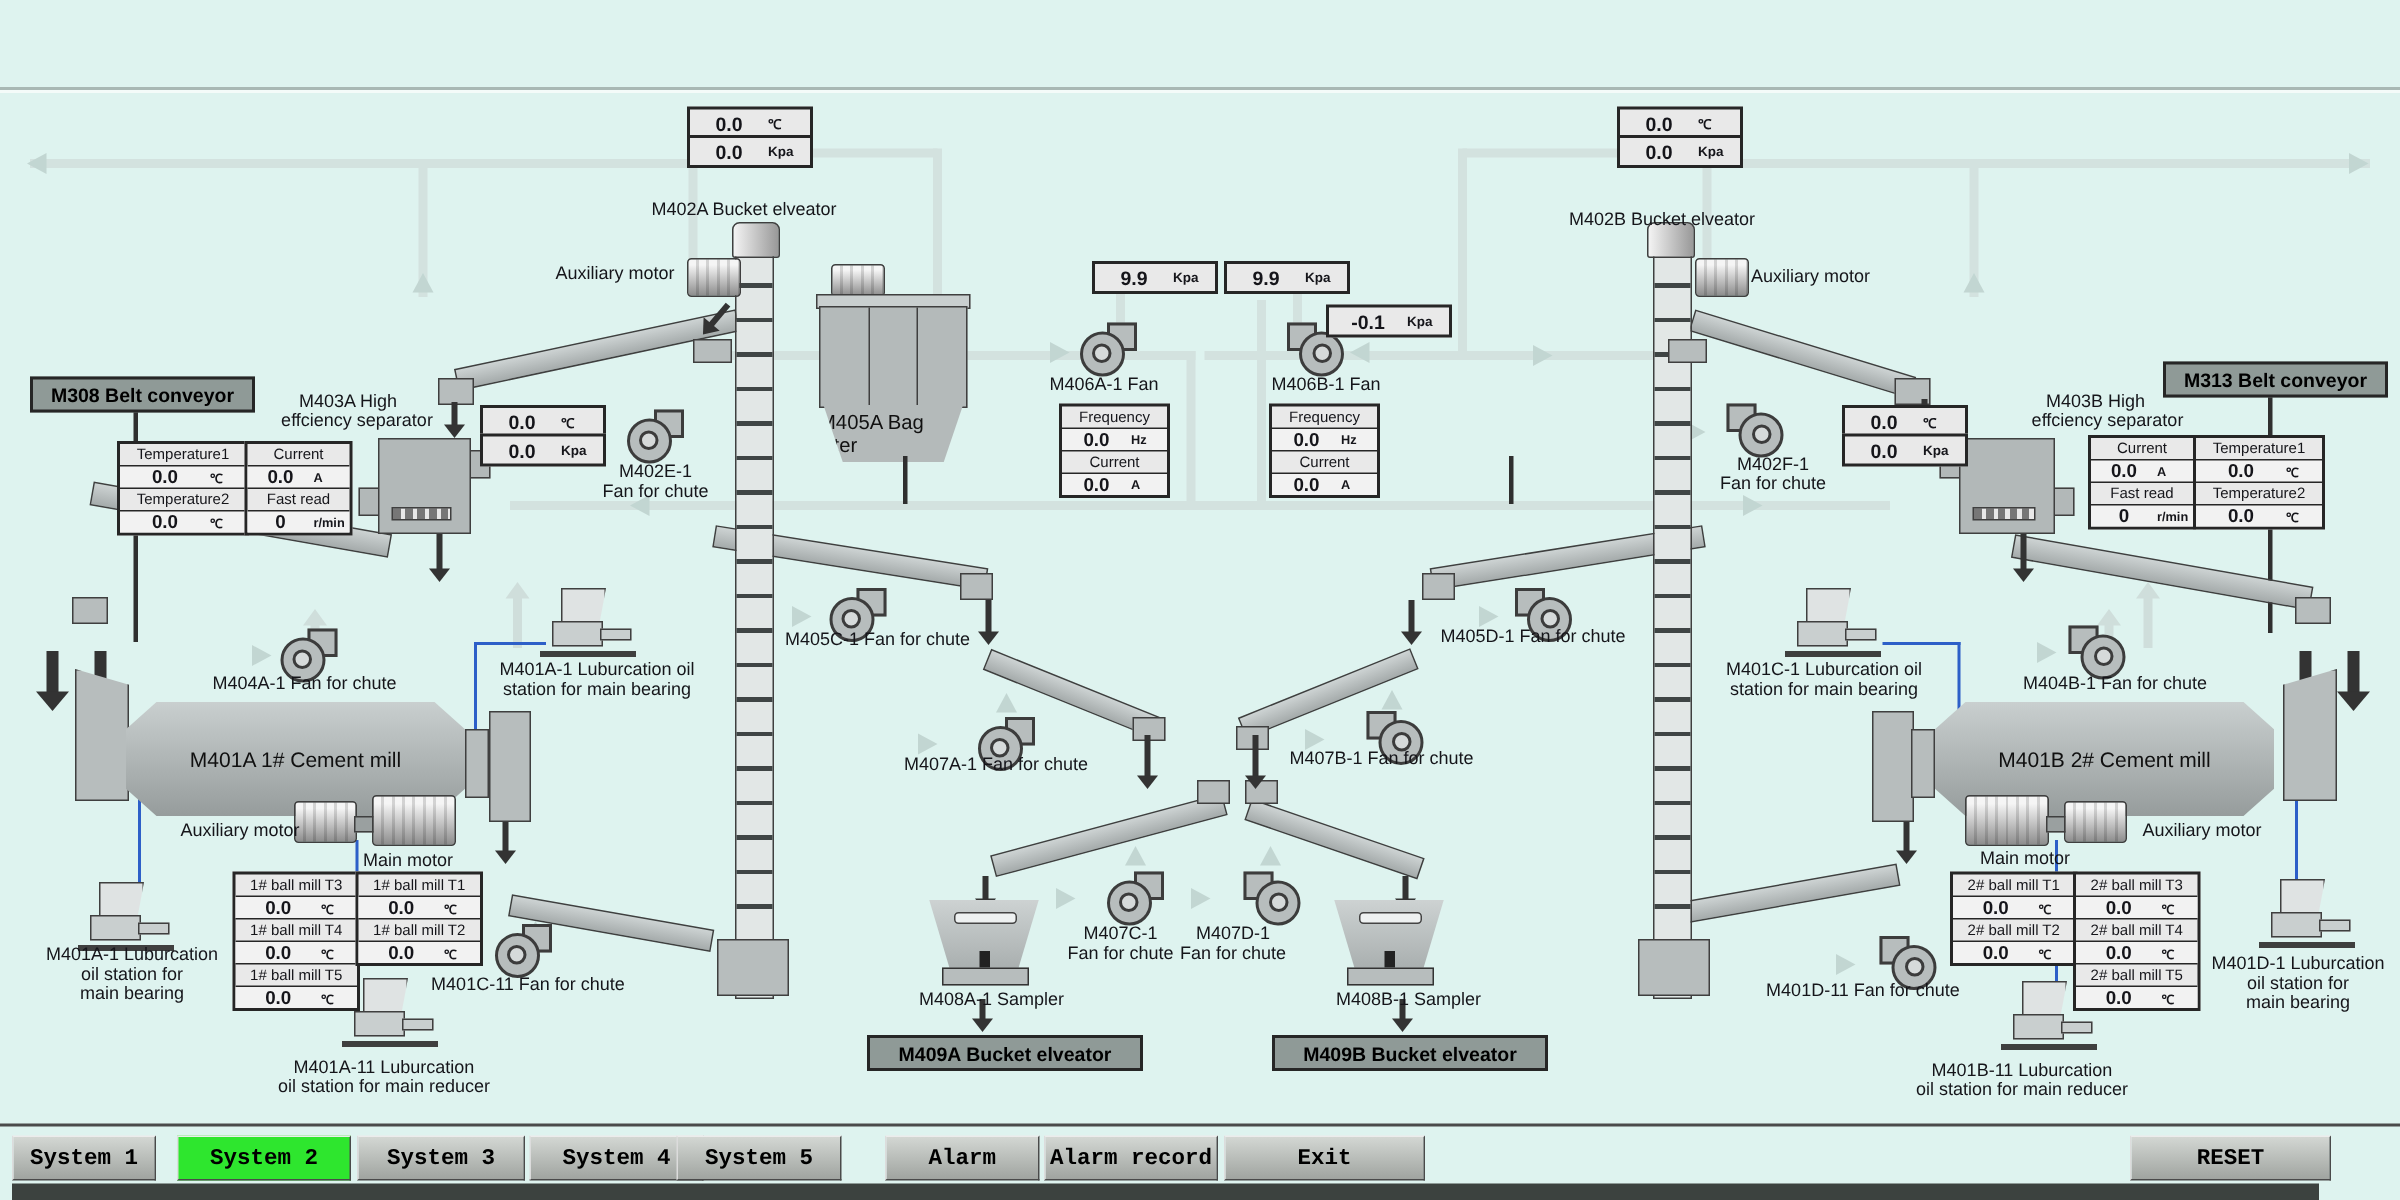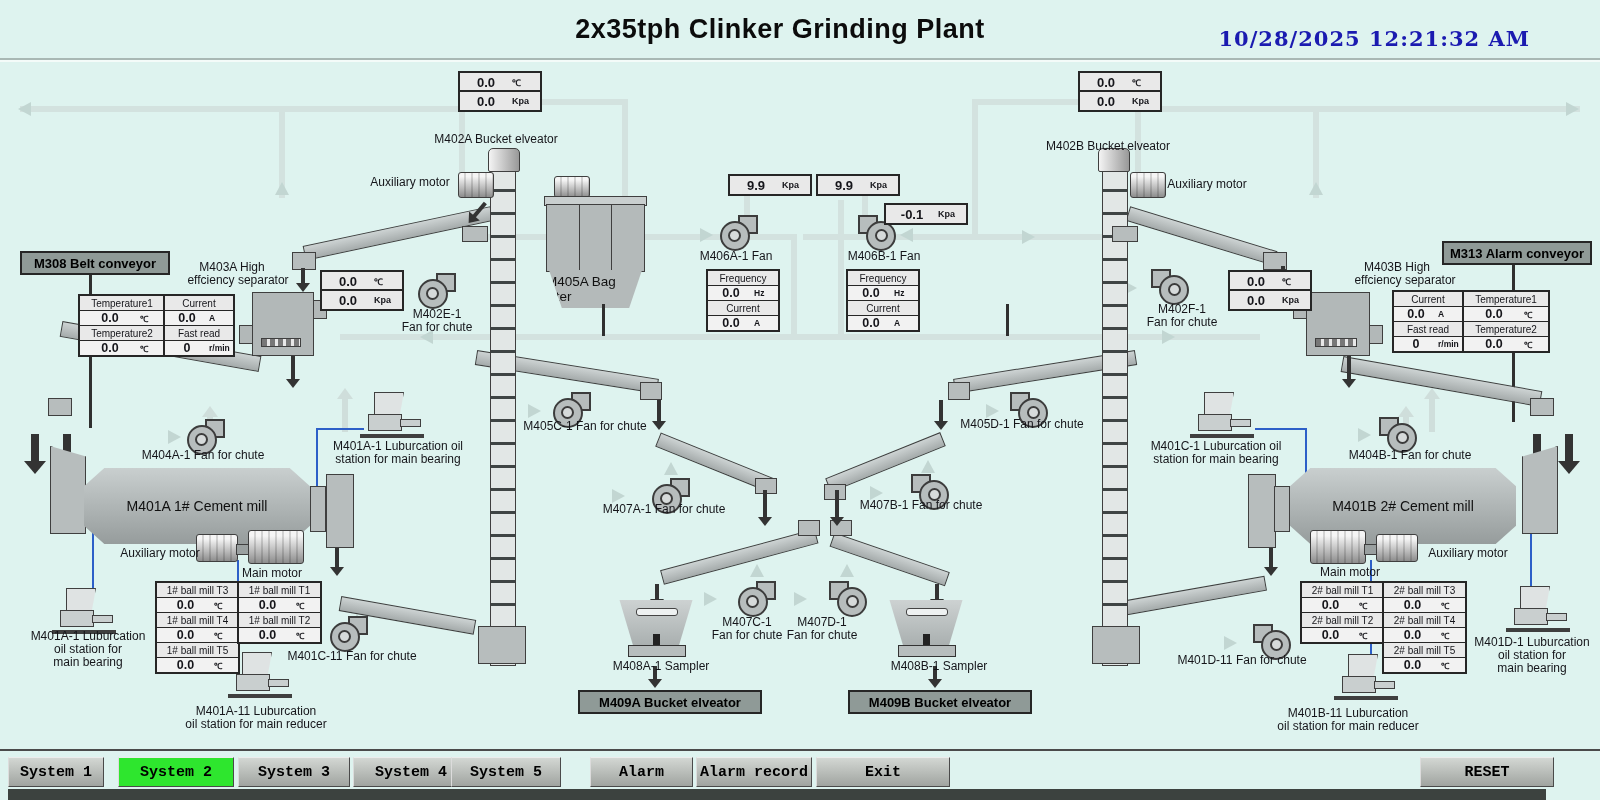--- a/index.html
+++ b/index.html
@@ -94,22 +94,20 @@
        background:linear-gradient(180deg,#d3d7d3,#a0a4a0);border:1px solid #4a4a4a;border-top-color:#ececec;border-left-color:#dcdcdc;
        color:#000;font-weight:bold;font-size:15px;cursor:pointer;box-sizing:border-box;font-family:Liberation Mono, monospace;}
   .btn.active{background:#2ee62e;}
   .bstrip{position:absolute;left:8px;top:789px;width:1538px;height:11px;background:#3c423f;}
 </style>
 </head>
 <body>
 
 <div class="stage">
 
-  <div class="title">2x35tph Clinker Grinding Plant</div>
-  <div class="dt">10/28/2025 12:21:32 AM</div>
   <div class="hline1"></div>
   <div class="hline2"></div>
 
   <div>
     <div class="pipe" style="left:20px;top:106px;width:446px;height:6px"></div>
     <i class="ptl" style="left:18px;top:102px"></i>
     <div class="pipe" style="left:279px;top:106px;width:6px;height:92px"></div>
     <i class="ptu" style="left:275px;top:182px"></i>
     <div class="pipe" style="left:459px;top:106px;width:6px;height:86px"></div>
     <div class="pipe" style="left:462px;top:99px;width:163px;height:6px"></div>
@@ -455,21 +453,21 @@
       <div class="base"></div>
     </div>
   <div class="oil" style="left:1334px;top:654px">
       <div class="hop"></div>
       <div class="bod"></div>
       <div class="arm"></div>
       <div class="base"></div>
     </div>
 
   <div class="dbox" style="left:20px;top:251px;width:146px">M308 Belt conveyor</div>
-  <div class="dbox" style="left:1442px;top:241px;width:146px">M313 Alarm conveyor</div>
+  <div class="dbox" style="left:1442px;top:241px;width:146px">M313 Belt conveyor</div>
   <div class="dbox" style="left:578px;top:690px;width:180px">M409A Bucket elveator</div>
   <div class="dbox" style="left:848px;top:690px;width:180px">M409B Bucket elveator</div>
 
   <div class="vbox" style="left:458px;top:71px">
       <span class="v">0.0</span>
       <span class="u">℃</span>
     </div>
   <div class="vbox" style="left:458px;top:90px">
       <span class="v">0.0</span>
       <span class="u">Kpa</span>

